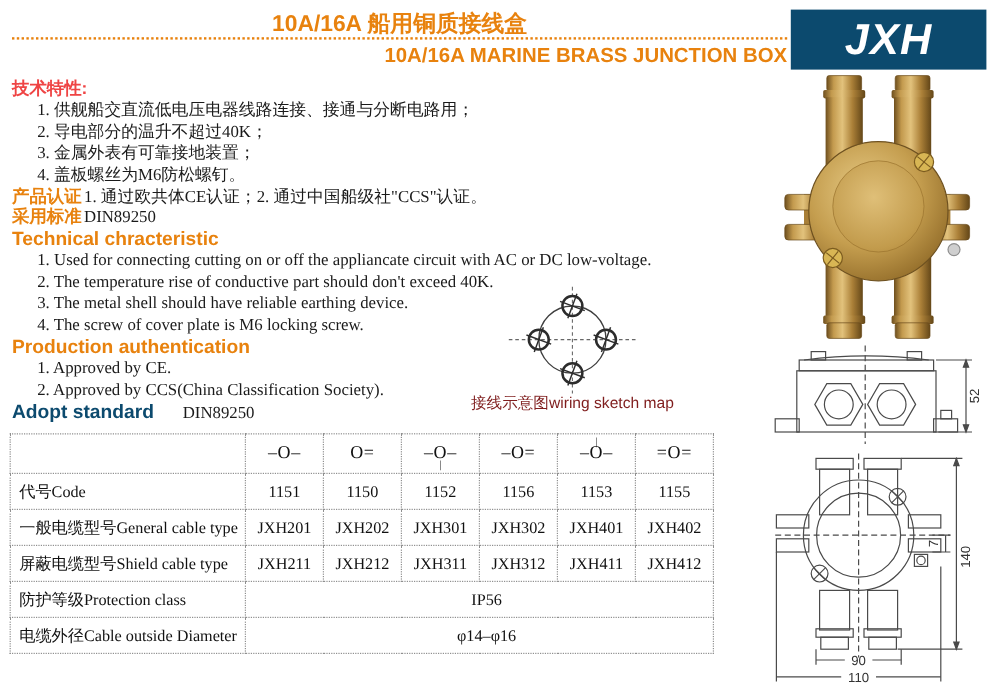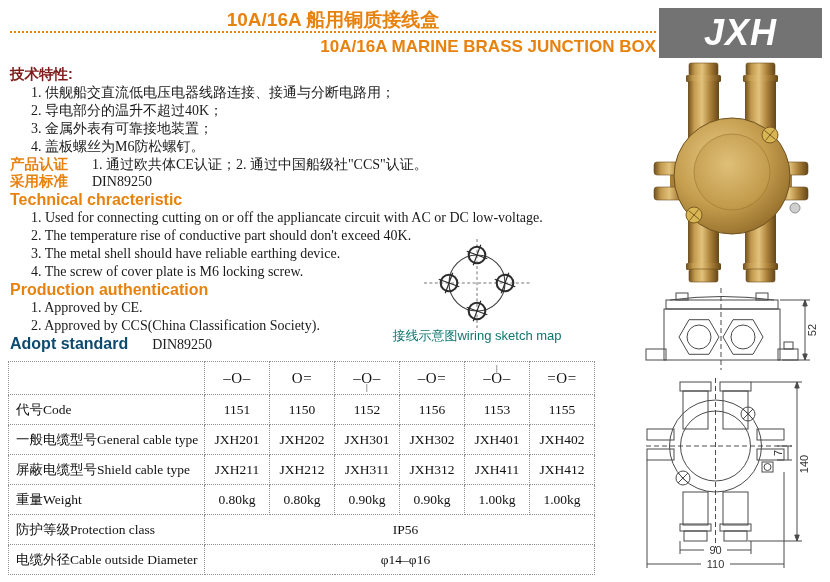--- a/index.html
+++ b/index.html
@@ -6,40 +6,40 @@
   #page{position:relative;width:830px;height:582px;background:#fff;overflow:hidden;
         font-family:"Liberation Serif",serif;color:#1a1a1a;}
 
   
   .title-zh{position:absolute;top:7px;left:10px;width:646px;text-align:center;
     font-family:"Liberation Sans",sans-serif;font-weight:bold;font-size:19px;color:#e8820e;}
   .dotline{position:absolute;top:31px;left:10px;width:646px;height:0;
     border-top:2px dotted #e8820e;}
   .title-en{position:absolute;top:37px;left:10px;width:646px;text-align:right;
     font-family:"Liberation Sans",sans-serif;font-weight:bold;font-size:17px;color:#e8820e;}
-  .brand-box{position:absolute;left:659px;top:8px;width:163px;height:50px;background:#737373;
+  .brand-box{position:absolute;left:659px;top:8px;width:163px;height:50px;background:#0c4a6e;
     display:flex;align-items:center;justify-content:center;}
   .brand-box span{font-family:"Liberation Sans",sans-serif;font-weight:bold;font-style:italic;
     font-size:36px;color:#fff;letter-spacing:1px;}
 
   
   .content{position:absolute;left:10px;top:66px;width:640px;font-size:14px;line-height:17.9px;}
   .line{white-space:nowrap;}
   .item{padding-left:21px;}
-  .h-zh{font-family:"Liberation Sans",sans-serif;font-weight:bold;font-size:14.5px;color:#7f1d1d;}
+  .h-zh{font-family:"Liberation Sans",sans-serif;font-weight:bold;font-size:14.5px;color:#ef4444;}
   .h-en{font-family:"Liberation Sans",sans-serif;font-weight:bold;font-size:16px;color:#e8820e;}
   .h-inline{font-family:"Liberation Sans",sans-serif;font-weight:bold;font-size:14.5px;
-    color:#e8820e;margin-right:24px;}
+    color:#e8820e;margin-right:2px;}
   .h-en-inline{font-family:"Liberation Sans",sans-serif;font-weight:bold;font-size:16px;
     color:#0c4a6e;margin-right:24px;}
 
   
   .sketch{position:absolute;left:402px;top:238px;}
   .sketch-caption{position:absolute;left:377px;top:327px;width:200px;text-align:center;
-    font-family:"Liberation Sans",sans-serif;font-size:13px;color:#0f766e;}
+    font-family:"Liberation Sans",sans-serif;font-size:13px;color:#7f1d1d;}
 
   
   .photo{position:absolute;left:652px;top:58px;}
   .drawing{position:absolute;left:642px;top:286px;}
   .drawing text{font-family:"Liberation Sans",sans-serif;font-size:11px;fill:#333;}
 
   
   table.spec{position:absolute;left:8px;top:361px;border-collapse:collapse;
     font-size:13.5px;color:#111;}
   table.spec td{border:1px dotted #8f8f8f;vertical-align:middle;}
@@ -327,29 +327,20 @@
     <tr class="r">
       <td class="lbl">屏蔽电缆型号Shield cable type</td>
       <td class="val">JXH211</td>
       <td class="val">JXH212</td>
       <td class="val">JXH311</td>
       <td class="val">JXH312</td>
       <td class="val">JXH411</td>
       <td class="val">JXH412</td>
     </tr>
     <tr class="r">
-      <td class="lbl">重量Weight</td>
-      <td class="val">0.80kg</td>
-      <td class="val">0.80kg</td>
-      <td class="val">0.90kg</td>
-      <td class="val">0.90kg</td>
-      <td class="val">1.00kg</td>
-      <td class="val">1.00kg</td>
-    </tr>
-    <tr class="r">
       <td class="lbl">防护等级Protection class</td>
       <td class="span-val" colspan="6">IP56</td>
     </tr>
     <tr class="r">
       <td class="lbl">电缆外径Cable outside Diameter</td>
       <td class="span-val" colspan="6">φ14–φ16</td>
     </tr>
   </tbody>
     </table>
 

